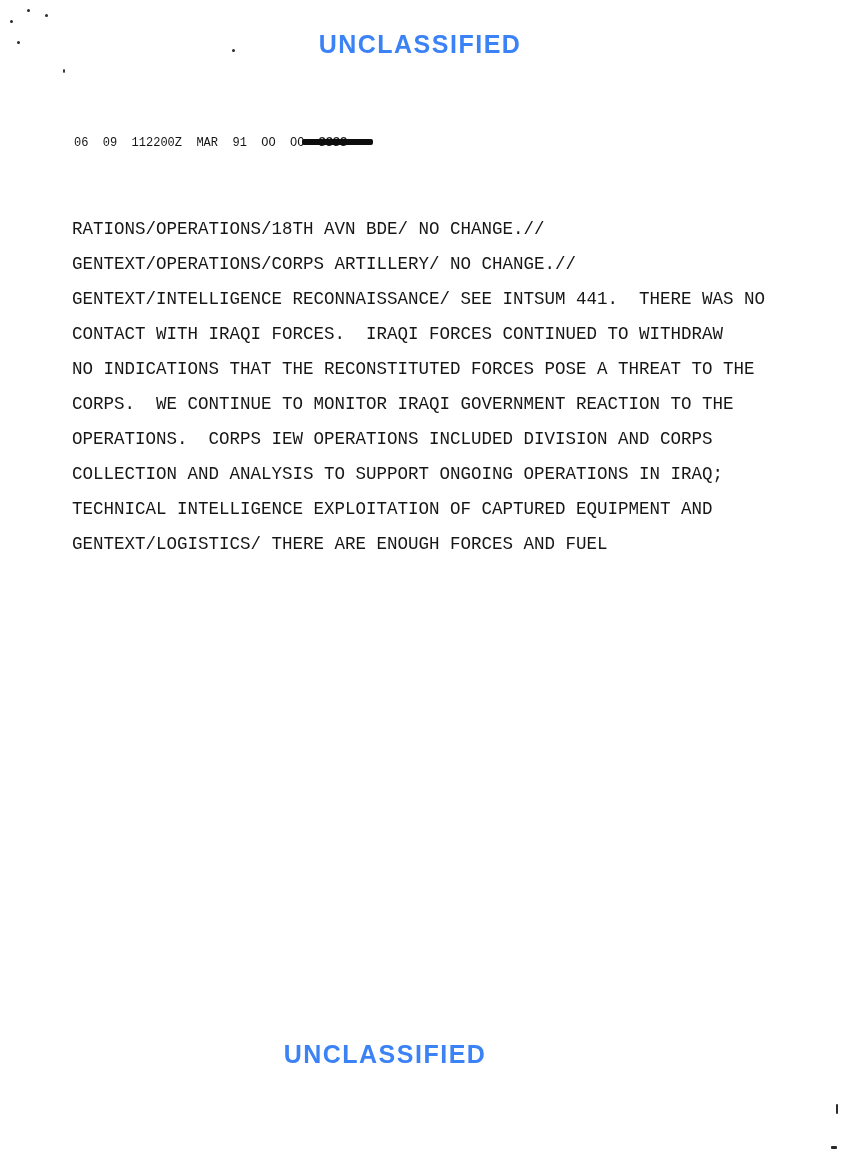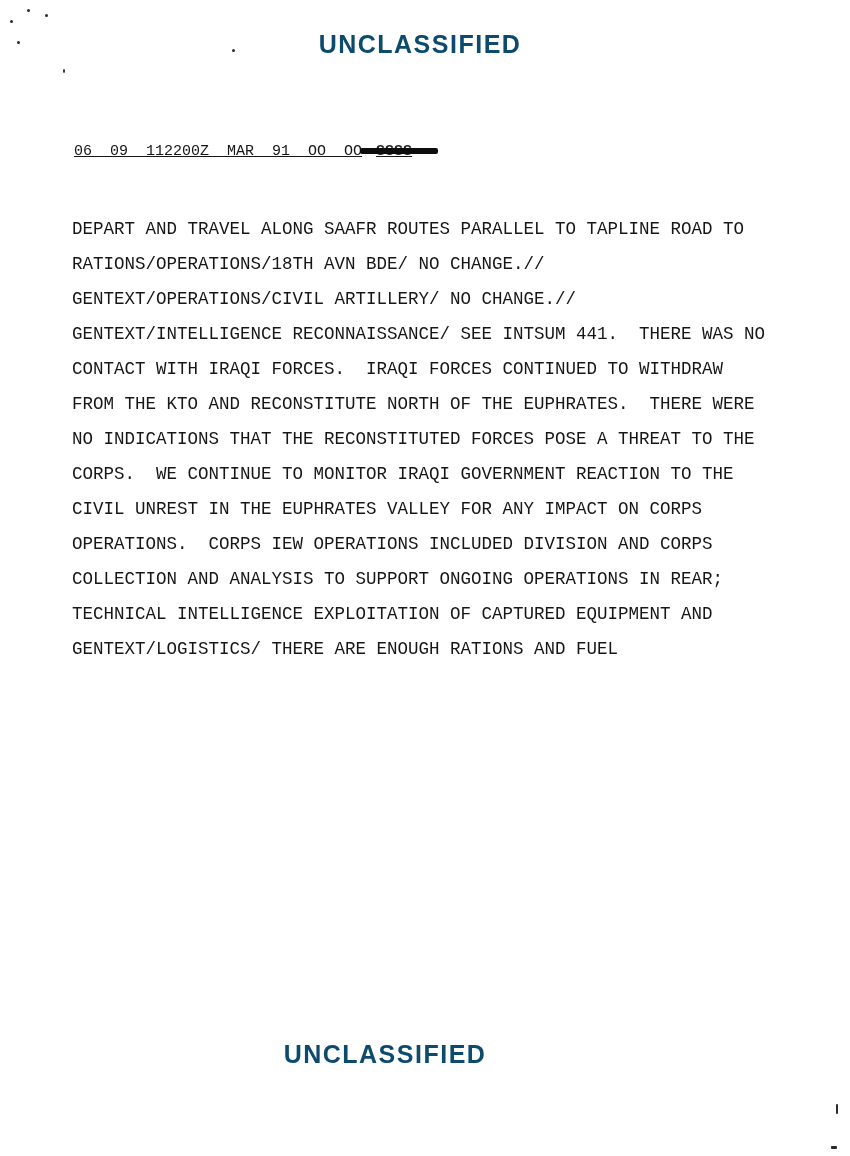--- a/index.html
+++ b/index.html
@@ -22,32 +22,31 @@
   }
   .classification {
     position: absolute;
     left: 0;
     right: 60px;
     text-align: center;
     font-family: "Liberation Sans", "DejaVu Sans", sans-serif;
     font-weight: bold;
     font-size: 25px;
     letter-spacing: 1.5px;
-    color: #0c4a6e;
+    color: #3b82f6;
   }
   .classification.top { top: 30px; right: 10px; }
   .classification.bottom { top: 1040px; right: 80px; }
   .dtg-line {
     position: absolute;
-    top: 143px;
+    top: 136px;
     left: 74px;
-    font-size: 15px;
+    font-size: 12px;
     white-space: pre;
     color: #161616;
-    text-decoration: underline;
   }
   .strike {
     position: relative;
     font-weight: bold;
     margin-left: 14px;
     color: #222;
   }
   .strike::after {
     content: "";
     position: absolute;
@@ -88,33 +87,30 @@
 </head>
 <body>
 
 <div class="page">
 
   <div class="classification top">UNCLASSIFIED</div>
 
   <div class="dtg-line"><span>06  09  112200Z  MAR  91  OO  OO</span><span class="strike">SSSS</span></div>
 
   <div class="doc-body">
-      <div class="body-line">DEPART AND TRAVEL ALONG SAAFR ROUTES PARALLEL TO TAPLINE ROAD TO</div>
       <div class="body-line">RATIONS/OPERATIONS/18TH AVN BDE/ NO CHANGE.//</div>
-      <div class="body-line">GENTEXT/OPERATIONS/CIVIL ARTILLERY/ NO CHANGE.//</div>
+      <div class="body-line">GENTEXT/OPERATIONS/CORPS ARTILLERY/ NO CHANGE.//</div>
       <div class="body-line">GENTEXT/INTELLIGENCE RECONNAISSANCE/ SEE INTSUM 441.  THERE WAS NO</div>
       <div class="body-line">CONTACT WITH IRAQI FORCES.  IRAQI FORCES CONTINUED TO WITHDRAW</div>
-      <div class="body-line">FROM THE KTO AND RECONSTITUTE NORTH OF THE EUPHRATES.  THERE WERE</div>
       <div class="body-line">NO INDICATIONS THAT THE RECONSTITUTED FORCES POSE A THREAT TO THE</div>
       <div class="body-line">CORPS.  WE CONTINUE TO MONITOR IRAQI GOVERNMENT REACTION TO THE</div>
-      <div class="body-line">CIVIL UNREST IN THE EUPHRATES VALLEY FOR ANY IMPACT ON CORPS</div>
       <div class="body-line">OPERATIONS.  CORPS IEW OPERATIONS INCLUDED DIVISION AND CORPS</div>
-      <div class="body-line">COLLECTION AND ANALYSIS TO SUPPORT ONGOING OPERATIONS IN REAR;</div>
+      <div class="body-line">COLLECTION AND ANALYSIS TO SUPPORT ONGOING OPERATIONS IN IRAQ;</div>
       <div class="body-line">TECHNICAL INTELLIGENCE EXPLOITATION OF CAPTURED EQUIPMENT AND</div>
-      <div class="body-line">GENTEXT/LOGISTICS/ THERE ARE ENOUGH RATIONS AND FUEL</div>
+      <div class="body-line">GENTEXT/LOGISTICS/ THERE ARE ENOUGH FORCES AND FUEL</div>
     </div>
 
   <div class="classification bottom">UNCLASSIFIED</div>
 
   <div class="speck s1"></div>
   <div class="speck s2"></div>
   <div class="speck s3"></div>
   <div class="speck s4"></div>
   <div class="speck s5"></div>
   <div class="speck s6"></div>

